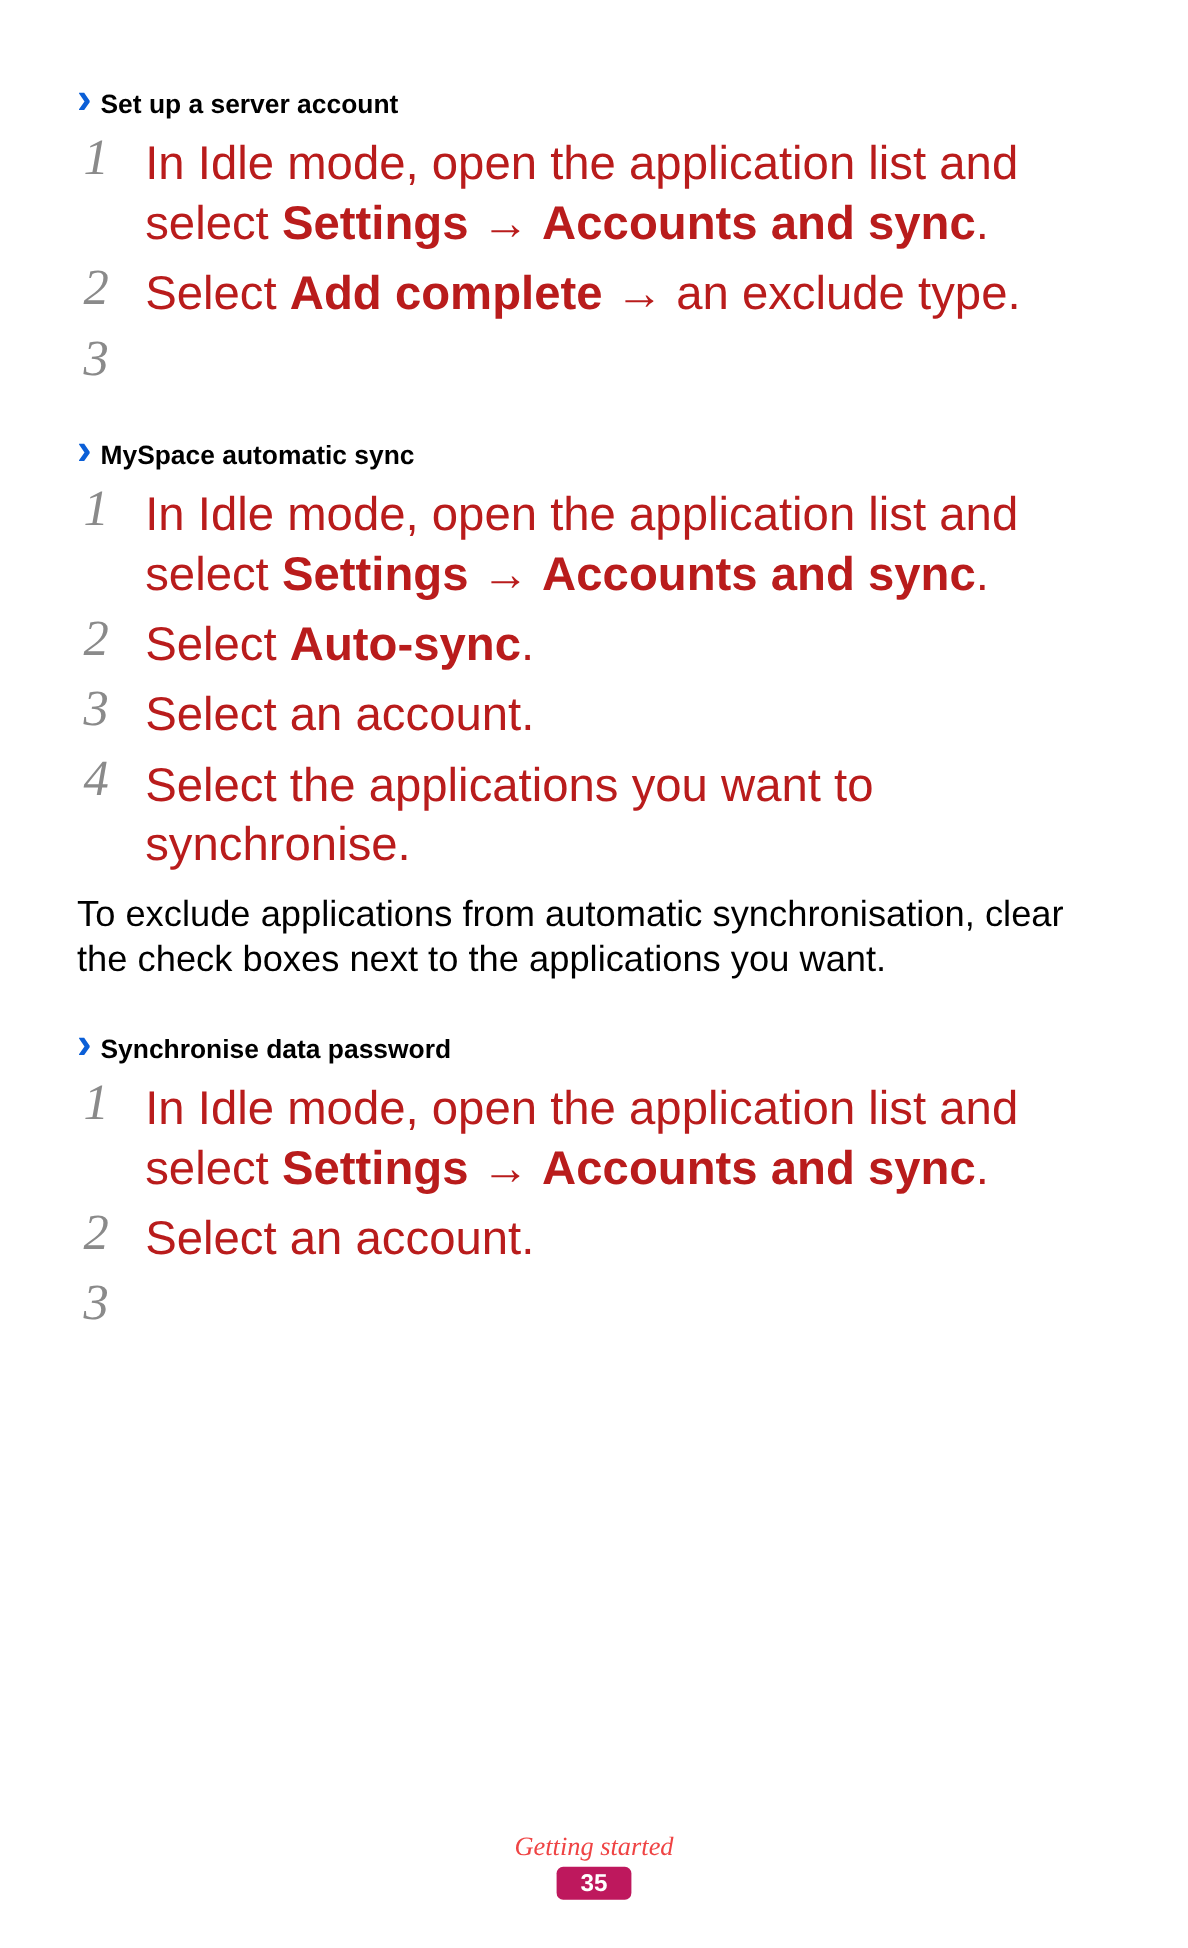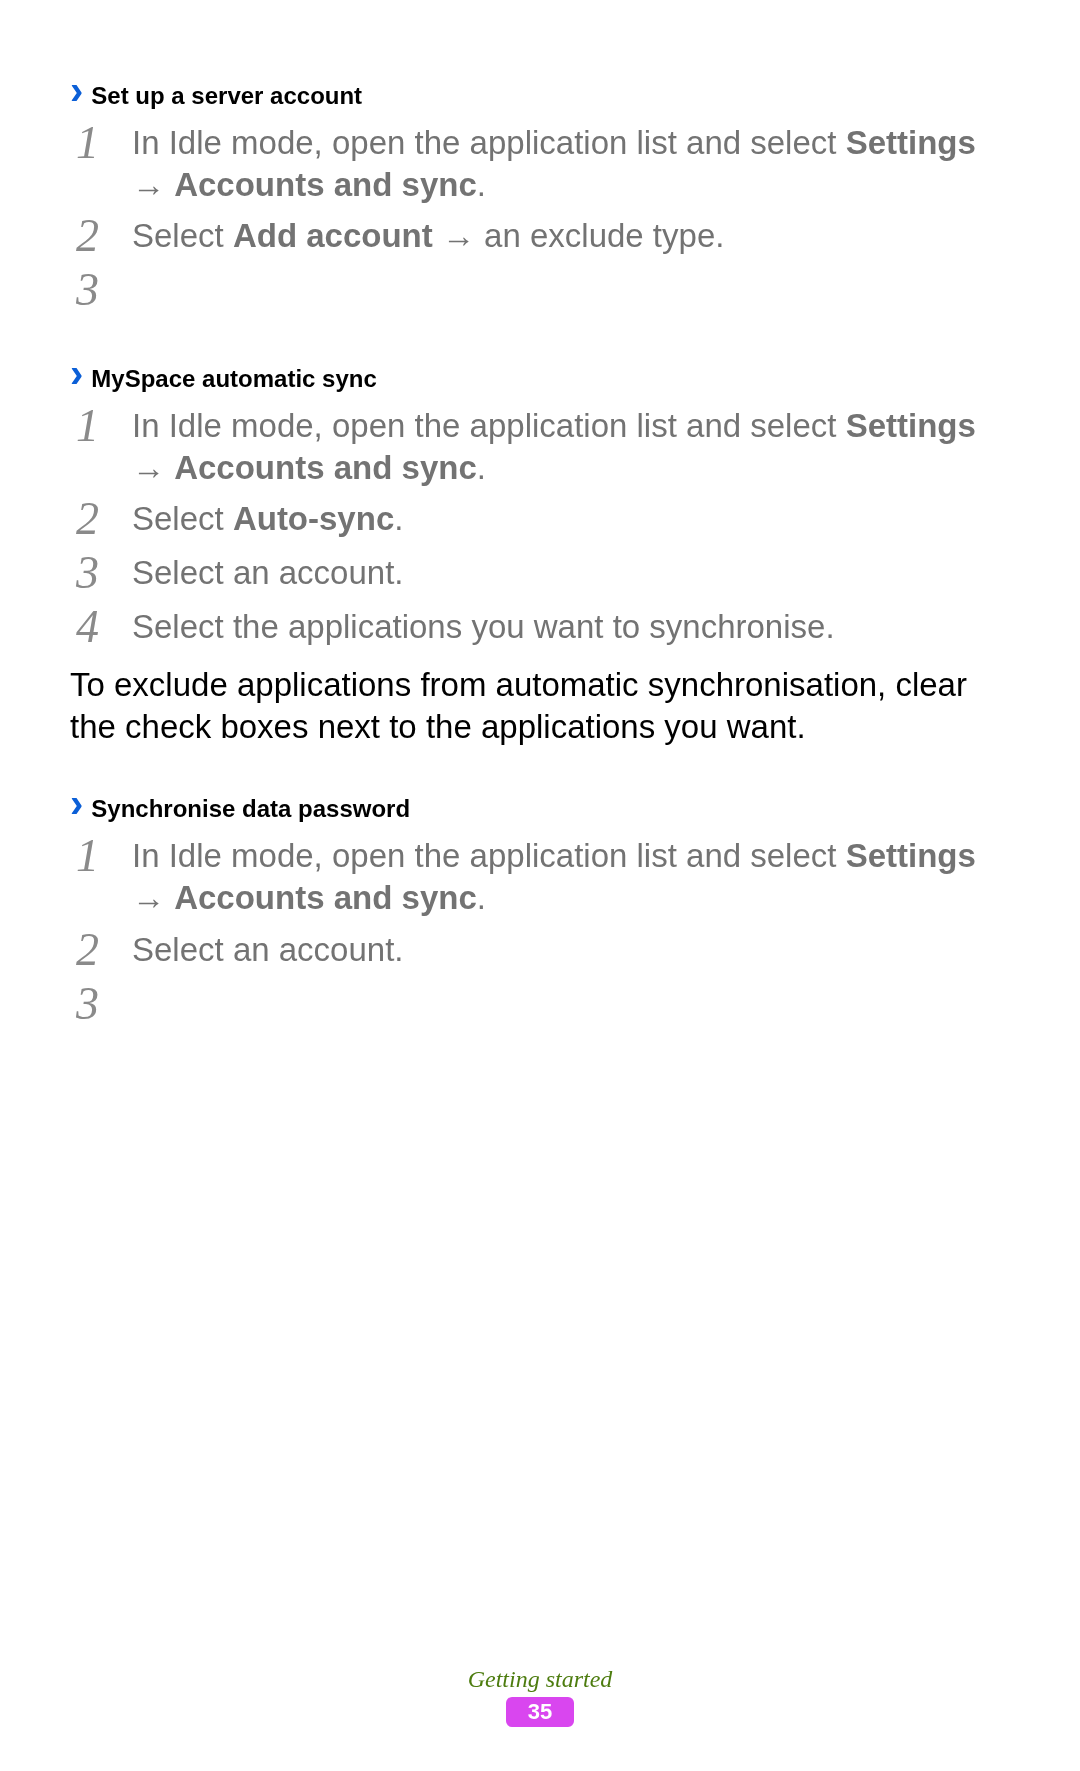--- a/index.html
+++ b/index.html
@@ -57,23 +57,23 @@
     font-style: italic;
     font-size: 46px;
     line-height: 1;
     color: #8a8a8a;
     text-align: left;
     padding-left: 6px;
     padding-top: 0px;
   }
   .step-body {
     flex: 1 1 auto;
-    font-size: 33px;
+    font-size: 43px;
     line-height: 1.26;
-    color: #737373;
+    color: #b91c1c;
     padding-top: 2px;
   }
   .step-body .b { font-weight: 700; }
   .para {
     font-size: 33px;
     line-height: 1.26;
     margin: 10px 0 12px 0;
     padding-left: 0;
   }
   .menu-icon {
@@ -95,29 +95,29 @@
     position: absolute;
     bottom: 44px;
     left: 0;
     width: 100%;
     text-align: center;
   }
   .footer-label {
     font-family: "Times New Roman", Georgia, serif;
     font-style: italic;
     font-size: 24px;
-    color: #4d7c0f;
+    color: #ef4444;
     display: block;
     margin-bottom: 4px;
   }
   .page-badge {
     display: inline-block;
     min-width: 48px;
     padding: 2px 10px;
-    background: #d946ef;
+    background: #be185d;
     color: #ffffff;
     font-size: 22px;
     font-weight: 600;
     text-align: center;
     border-radius: 6px;
     line-height: 1.2;
   }
 </style>
 </head>
 <body>
@@ -131,21 +131,21 @@
   <div class="steps">
     <div class="step">
       <div class="step-num">1</div>
       <div class="step-body">
         <span>In Idle mode, open the application list and select </span><span class="b">Settings</span><span> → </span><span class="b">Accounts and sync</span><span>.</span>
       </div>
     </div>
     <div class="step">
       <div class="step-num">2</div>
       <div class="step-body">
-        <span>Select </span><span class="b">Add account</span><span> → an exclude type.</span>
+        <span>Select </span><span class="b">Add complete</span><span> → an exclude type.</span>
       </div>
     </div>
     <div class="step">
       <div class="step-num">3</div>
     </div>
   </div>
 
   <div class="section-heading mt">
     <span class="chevron">›</span>
     <span class="heading-text">MySpace automatic sync</span>

